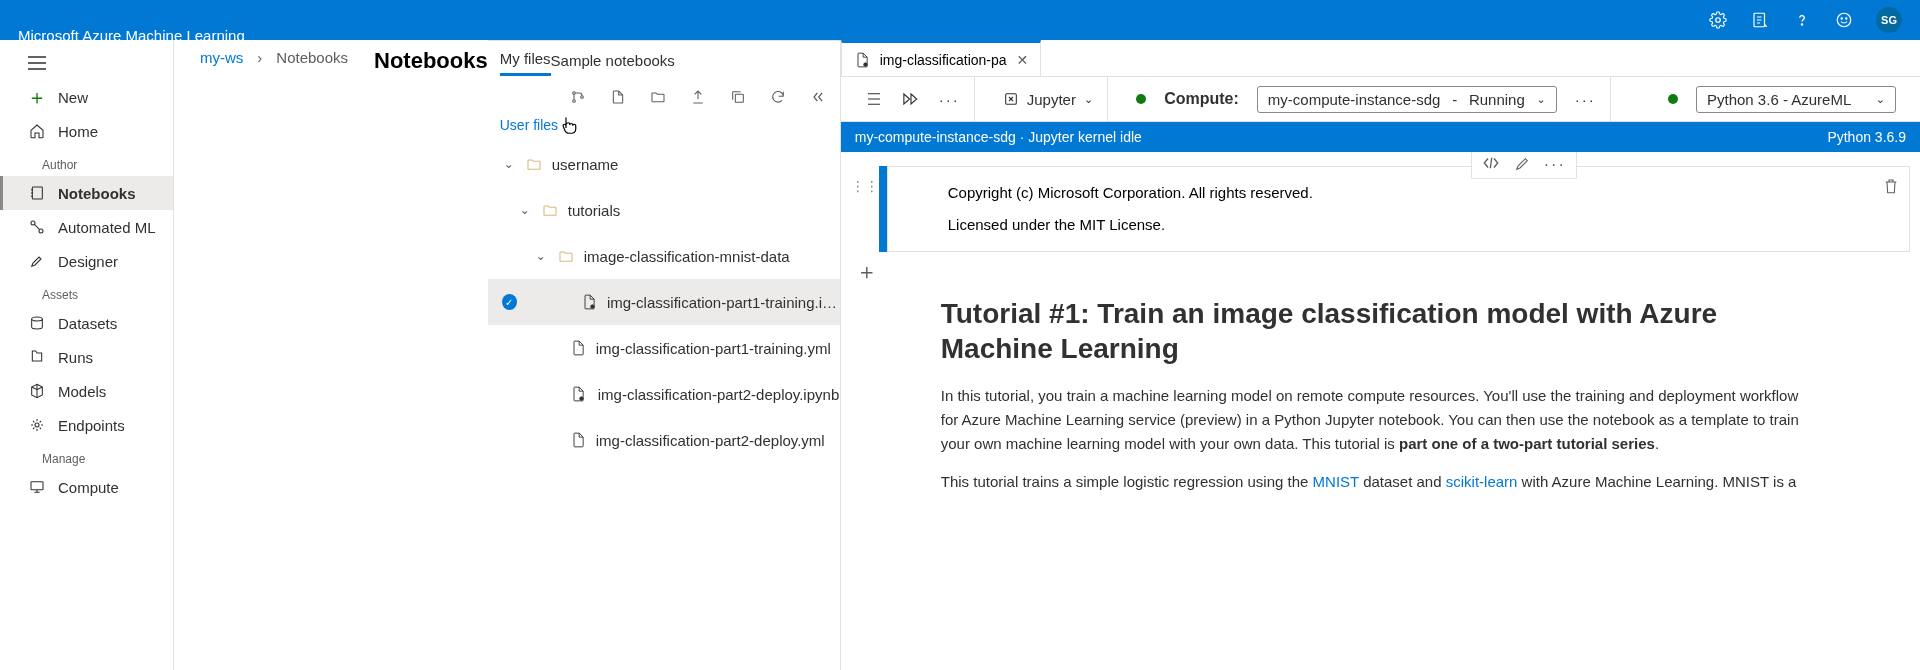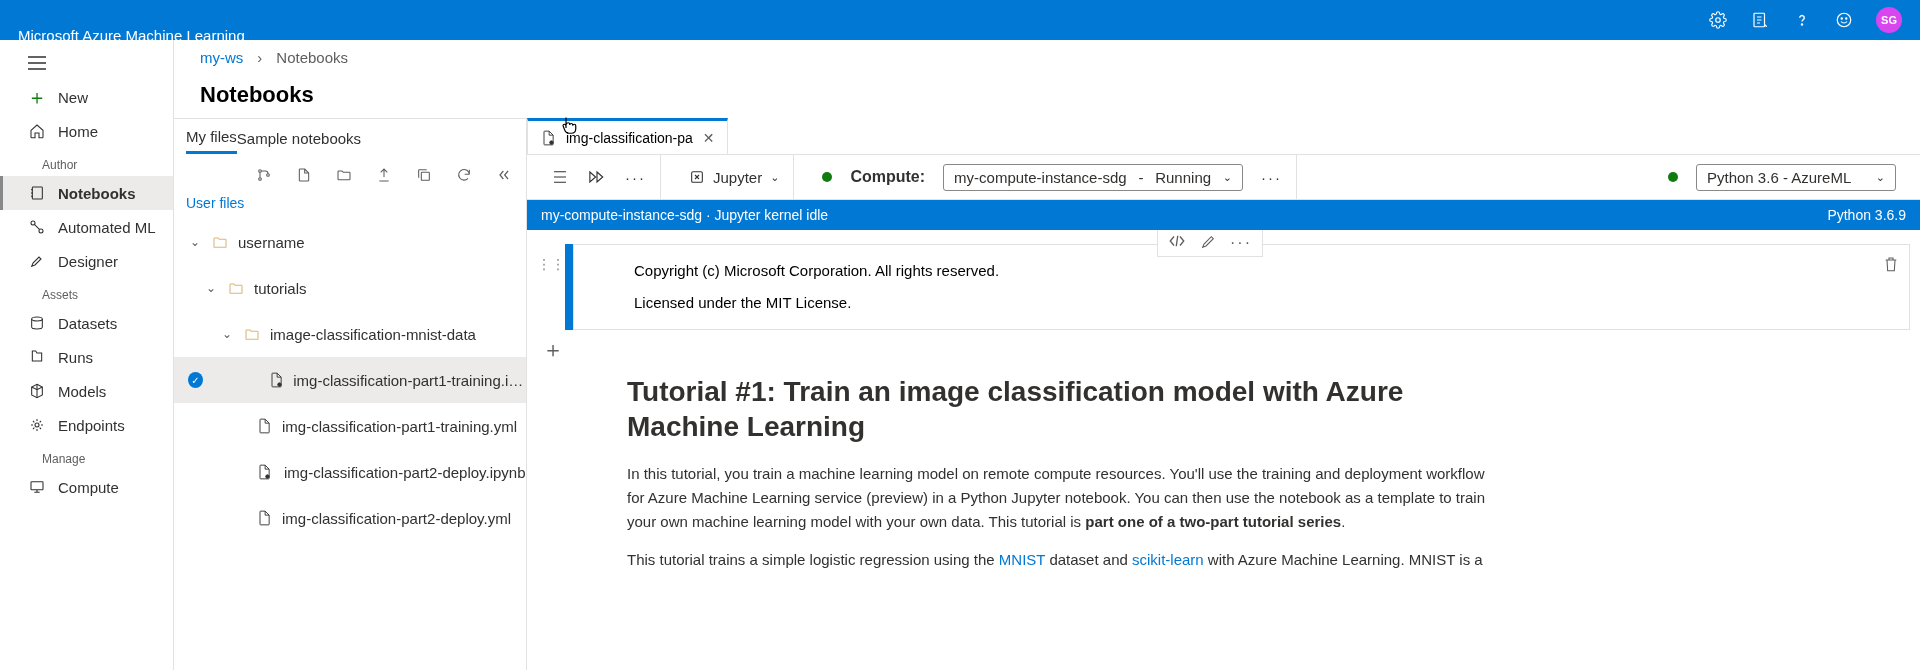--- a/index.html
+++ b/index.html
@@ -4,36 +4,36 @@
 <style>
 * { margin: 0; padding: 0; box-sizing: border-box; font-family: "Segoe UI", Arial, sans-serif; }
 html, body { width: 1920px; height: 670px; overflow: hidden; background: #fff; }
 
 
 .topbar { height: 40px; background: #0078d4; display: flex; align-items: center; color: #fff; padding: 0 18px; }
 .topbar-title { font-size: 15px; font-weight: 400; margin-top: 31px; }
 .topbar-spacer { flex: 1; }
 .topbar-icons { display: flex; align-items: center; gap: 22px; }
 .topbar-icons .ticon { width: 20px; height: 20px; display: flex; align-items: center; justify-content: center; font-size: 18px; cursor: pointer; }
-.avatar { width: 26px; height: 26px; border-radius: 50%; background: #d946ef; color: #fff; font-size: 11px; display: flex; align-items: center; justify-content: center; font-weight: 600; }
+.avatar { width: 26px; height: 26px; border-radius: 50%; background: #0369a1; color: #fff; font-size: 11px; display: flex; align-items: center; justify-content: center; font-weight: 600; }
 
 
 .main { display: flex; height: calc(100% - 40px); }
 
 
 .sidebar { width: 174px; border-right: 1px solid #e1e1e1; display: flex; flex-direction: column; background: #fff; padding-top: 6px; }
 .sidebar-row { display: flex; align-items: center; height: 34px; padding-left: 28px; font-size: 15px; color: #323130; cursor: pointer; gap: 12px; }
 .sidebar-row.active { background: #edebe9; font-weight: 600; border-left: 3px solid #888; padding-left: 25px; }
 .sidebar-section { font-size: 12px; color: #605e5c; padding: 10px 0 4px 42px; }
 .sidebar-icon { width: 18px; height: 18px; display: flex; align-items: center; justify-content: center; flex-shrink: 0; }
 .sidebar-hamburger { padding-left: 28px; height: 34px; display: flex; align-items: center; }
 .plus-green { color: #107c10; font-size: 20px; font-weight: 400; }
 
 
-.content { flex: 1; display: flex; flex-direction: column; }
+.content { flex: 1; display: flex; flex-direction: row; }
 
 
 .bc-row { height: 34px; display: flex; align-items: center; padding-left: 26px; font-size: 15px; color: #605e5c; gap: 14px; border-bottom: 0; }
 .bc-row a { color: #0078d4; text-decoration: none; }
 .page-title { font-size: 22px; font-weight: 600; padding: 8px 0 10px 26px; }
 
 
 .file-tabs { display: flex; align-items: center; padding-left: 12px; height: 38px; }
 .file-tab { font-size: 15px; color: #323130; padding: 6px 0; cursor: pointer; }
 .file-tab.active { color: #323130; font-weight: 400; border-bottom: 3px solid #0078d4; }

